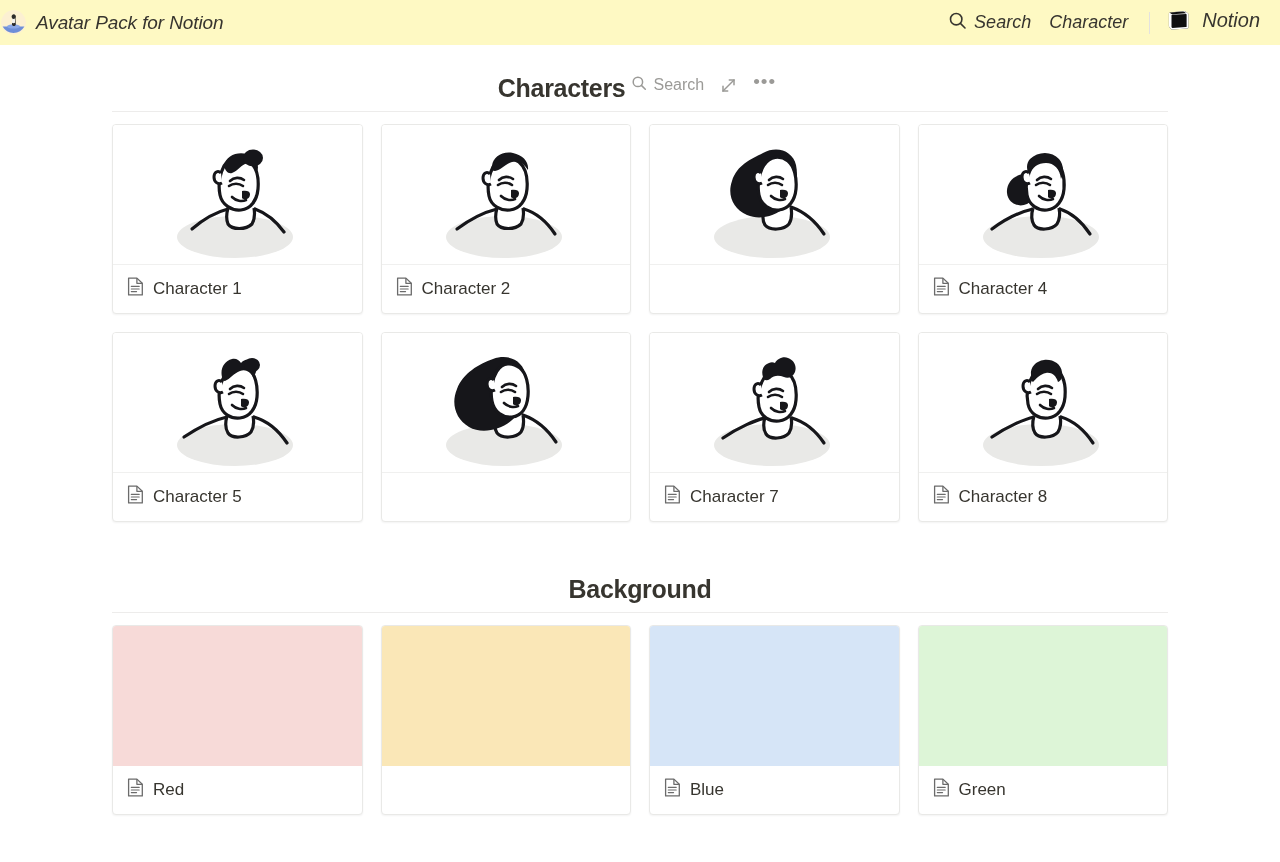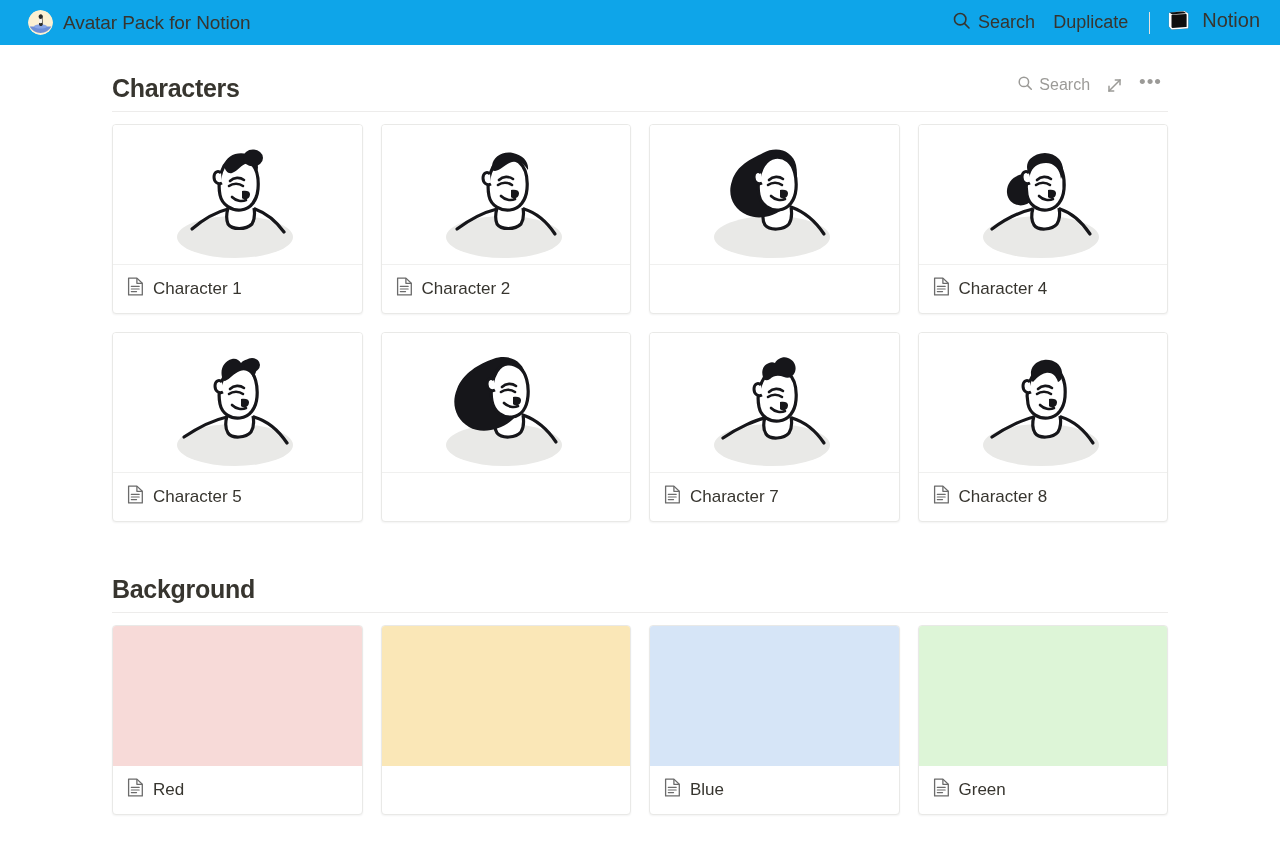--- a/index.html
+++ b/index.html
@@ -11,22 +11,23 @@
     font-family: "Liberation Sans", sans-serif;
     color: #37352f;
     overflow: hidden;
   }
 
   
   .topbar {
     height: 45px;
     display: flex;
     align-items: center;
-    padding: 0 14px 0 28px;
-    background: #0ea5e9;
+    padding: 0 14px 0 1px;
+    background: #fef9c3;
+    font-style: italic;
   }
   .topbar-left {
     display: flex;
     align-items: center;
     gap: 10px;
     flex: 1 1 auto;
     min-width: 0;
   }
   .page-avatar {
     width: 25px;
@@ -81,21 +82,21 @@
   
   .page {
     padding: 0 112px;
   }
 
   .section { margin-top: 0; }
 
   .section-head {
     display: flex;
     align-items: flex-end;
-    justify-content: space-between;
+    justify-content: center;
     padding-bottom: 8px;
     border-bottom: 1px solid #edeceb;
     margin: 0 0 0 0;
   }
   .section-title {
     font-size: 25px;
     font-weight: 700;
     color: #37352f;
     letter-spacing: -0.3px;
     line-height: 1.2;
@@ -188,21 +189,21 @@
       <span>
         <svg width="19" height="19" viewBox="0 0 19 19" fill="none">
           <circle cx="8.2" cy="8.2" r="5.7" stroke="#37352f" stroke-width="1.6"></circle>
           <line x1="12.4" y1="12.4" x2="17" y2="17" stroke="#37352f" stroke-width="1.6" stroke-linecap="round"></line>
         </svg>
       </span>
       <span>Search</span>
     </div>
 
     <div class="tb-action">
-      <span>Duplicate</span>
+      <span>Character</span>
     </div>
 
     <div class="tb-divider"></div>
 
     <div class="notion-brand">
       <span>
         <svg width="22" height="22" viewBox="0 0 22 22">
           <path d="M2 3.4 L15.6 2.1 c.9-.1 1.3.1 1.8.5 l2.4 1.7 c.4.3.5.4.5.8 v13.2 c0 .8-.3 1.2-1.2 1.3 l-14.6 .9 c-.8 .05-1.2-.1-1.5-.6 L1.3 18 c-.3-.4-.4-.7-.4-1.1 V4.6 C.9 3.9 1.2 3.5 2 3.4z" fill="#0f0f0f"></path>
           <path d="M15.6 2.1 L2 3.4 C1.2 3.5.9 3.9.9 4.6 v12.3 c0 .4.1.7.4 1.1 l1.7 1.9 c.3.5.7.65 1.5.6 l14.6-.9 c.9-.1 1.2-.5 1.2-1.3 V5.1 c0-.4-.1-.5-.5-.8 L17.4 2.6 c-.5-.4-.9-.6-1.8-.5z M4.6 5.2 c-.85.06-1.05-.07-1.5-.44 l-1.2-.95 c-.12-.12-.06-.27.25-.3 L15.1 2.6 c.72-.06 1.1.19 1.38.4 l1.45 1.05 c.06.04.21.22.02.22 L5.3 5.15 z M3.5 18.1 V6.5 c0-.5.16-.74.62-.78 L18 4.9 c.43-.04.62.24.62.74 v11.5 c0 .5-.08.93-.78.97 l-13.3 .77 c-.7.04-.99-.19-.99-.78 z" fill="#ffffff"></path>
           <path d="M16.5 7.1 c.08.35 0 .7-.35.74 l-.64.13 v9.4 c-.56.3-1.07.47-1.5.47 -.69 0-.86-.21-1.37-.85 l-4.2-6.6 v6.4 l1.33.3 s0 .77-1.07.77 l-2.95.17 c-.09-.17 0-.6.3-.69 l.77-.21 V8.62 l-1.07-.09 c-.09-.35.11-.86.64-.9 l3.17-.21 4.37 6.68 V8.19 l-1.11-.13 c-.09-.43.21-.74.6-.77 z" fill="#0f0f0f"></path>

